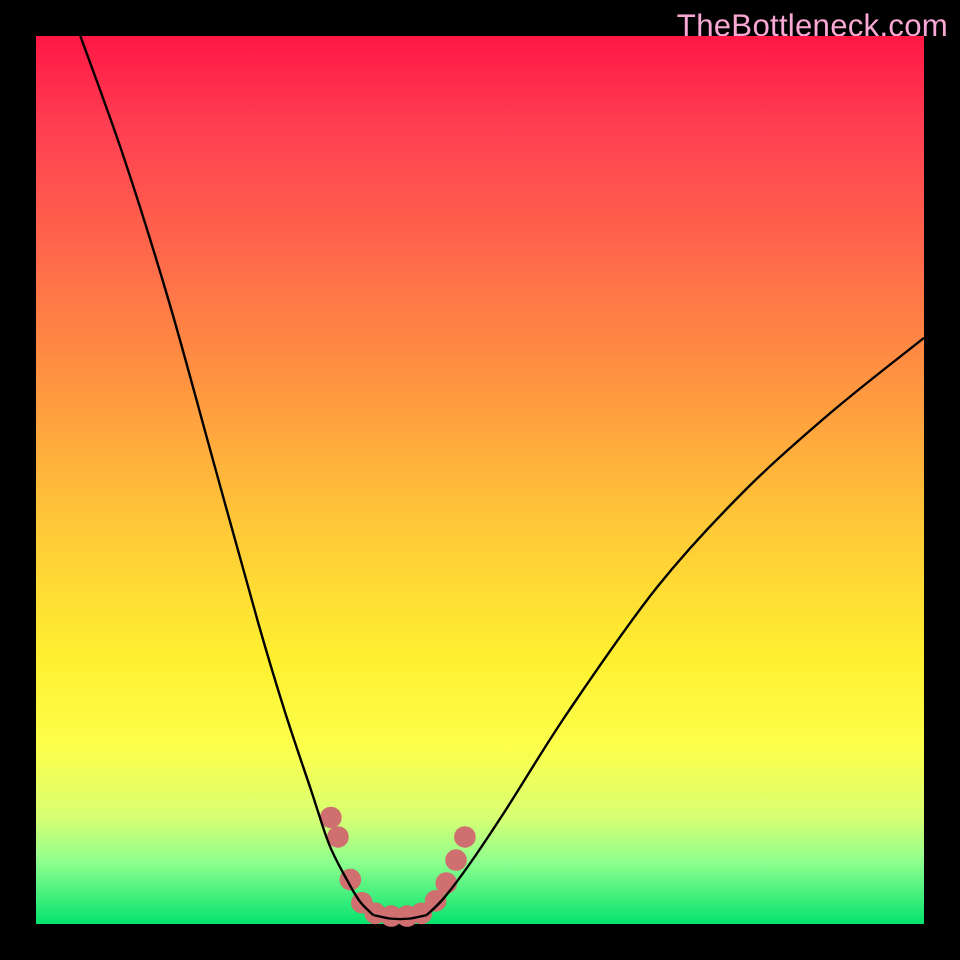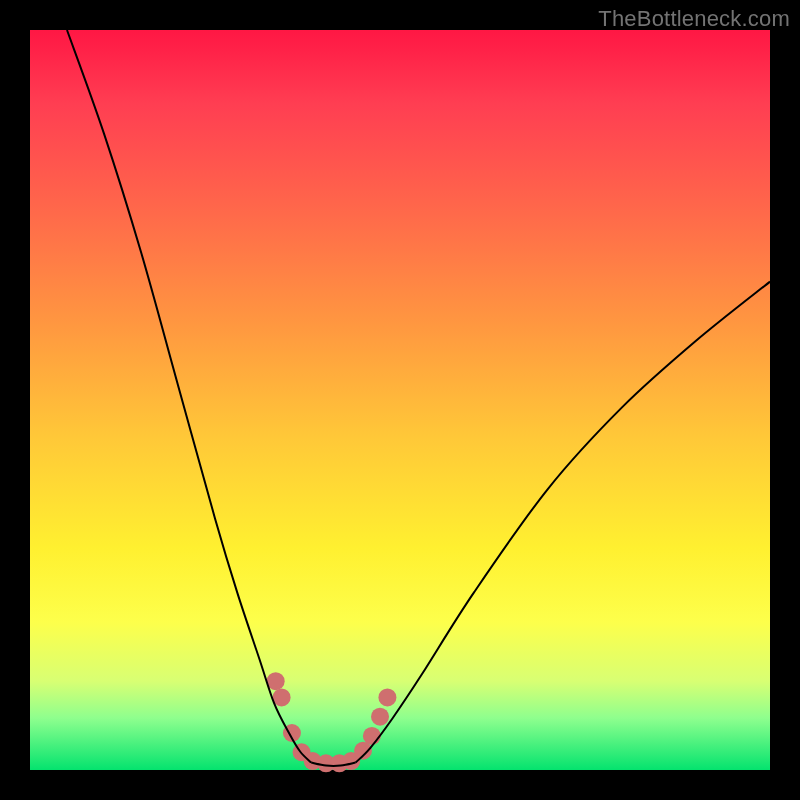--- a/index.html
+++ b/index.html
@@ -36,22 +36,22 @@
       #fdff4b 80%,
       #d8ff73 88%,
       #8eff8e 93%,
       #04e36e 100%
     );
   }
   .watermark {
     position: absolute;
     top: 6px;
     right: 10px;
-    color: #737373;
-    font-size: 22px;
+    color: #f9a8d4;
+    font-size: 26px;
     letter-spacing: 0.2px;
     font-weight: 500;
   }
   svg.curves {
     position: absolute;
     left: 0;
     top: 0;
     width: 740px;
     height: 740px;
     overflow: visible;

